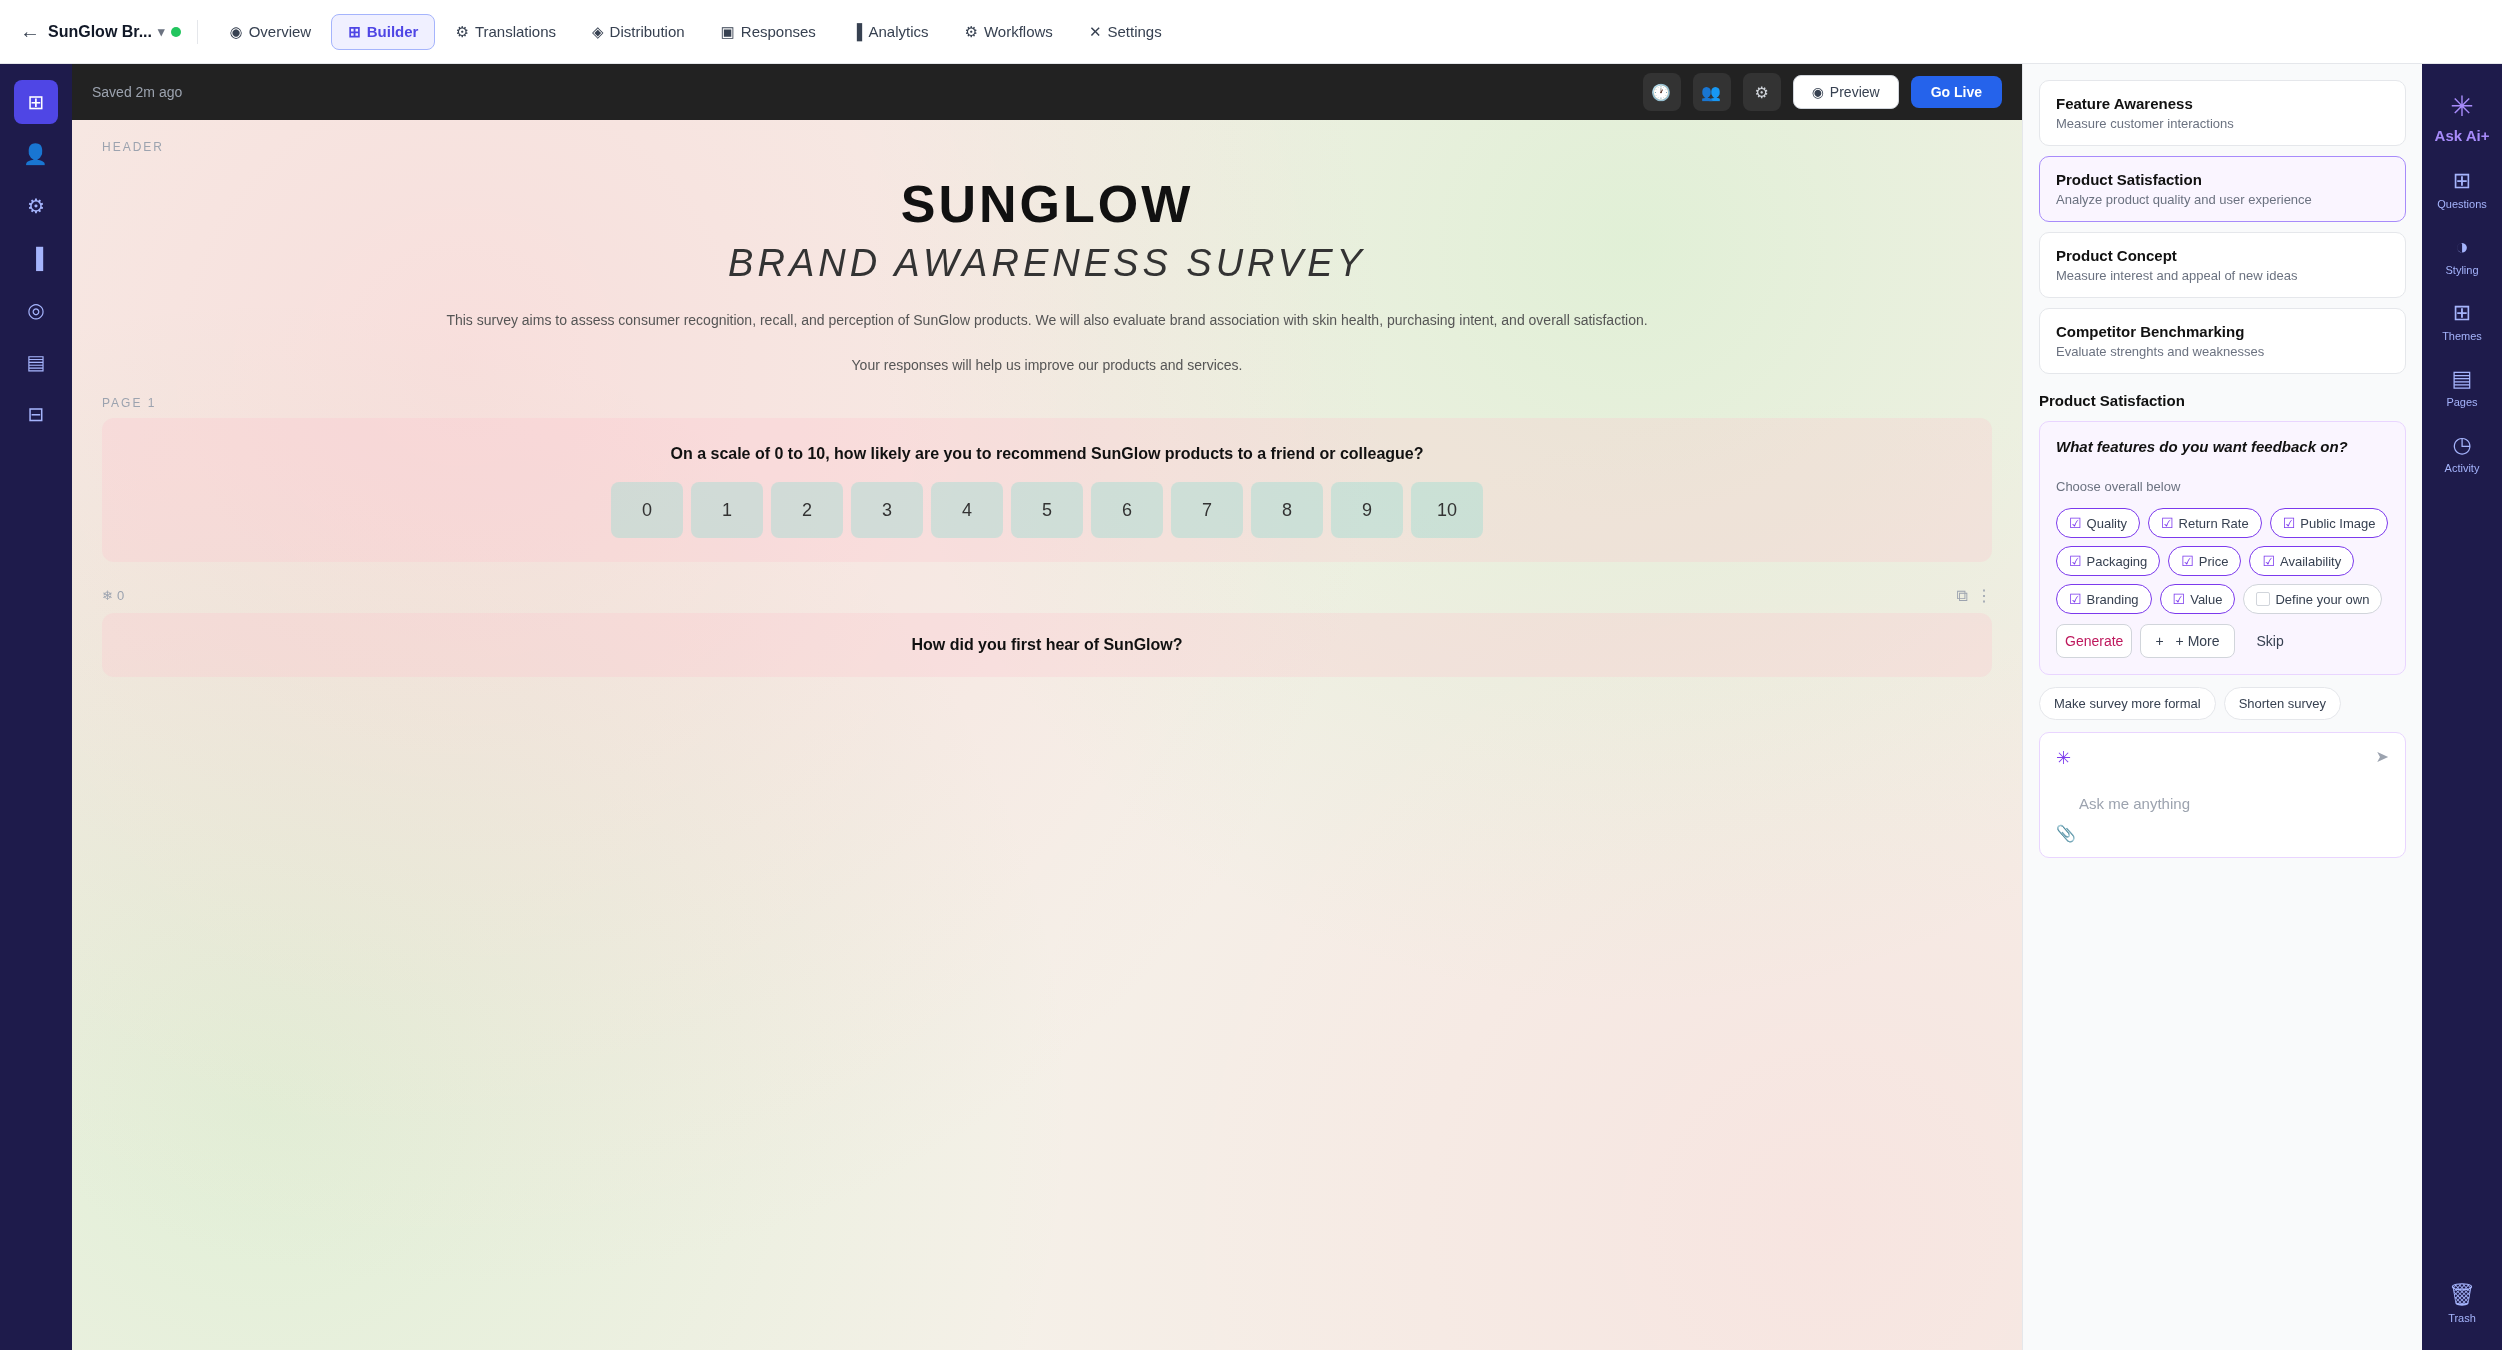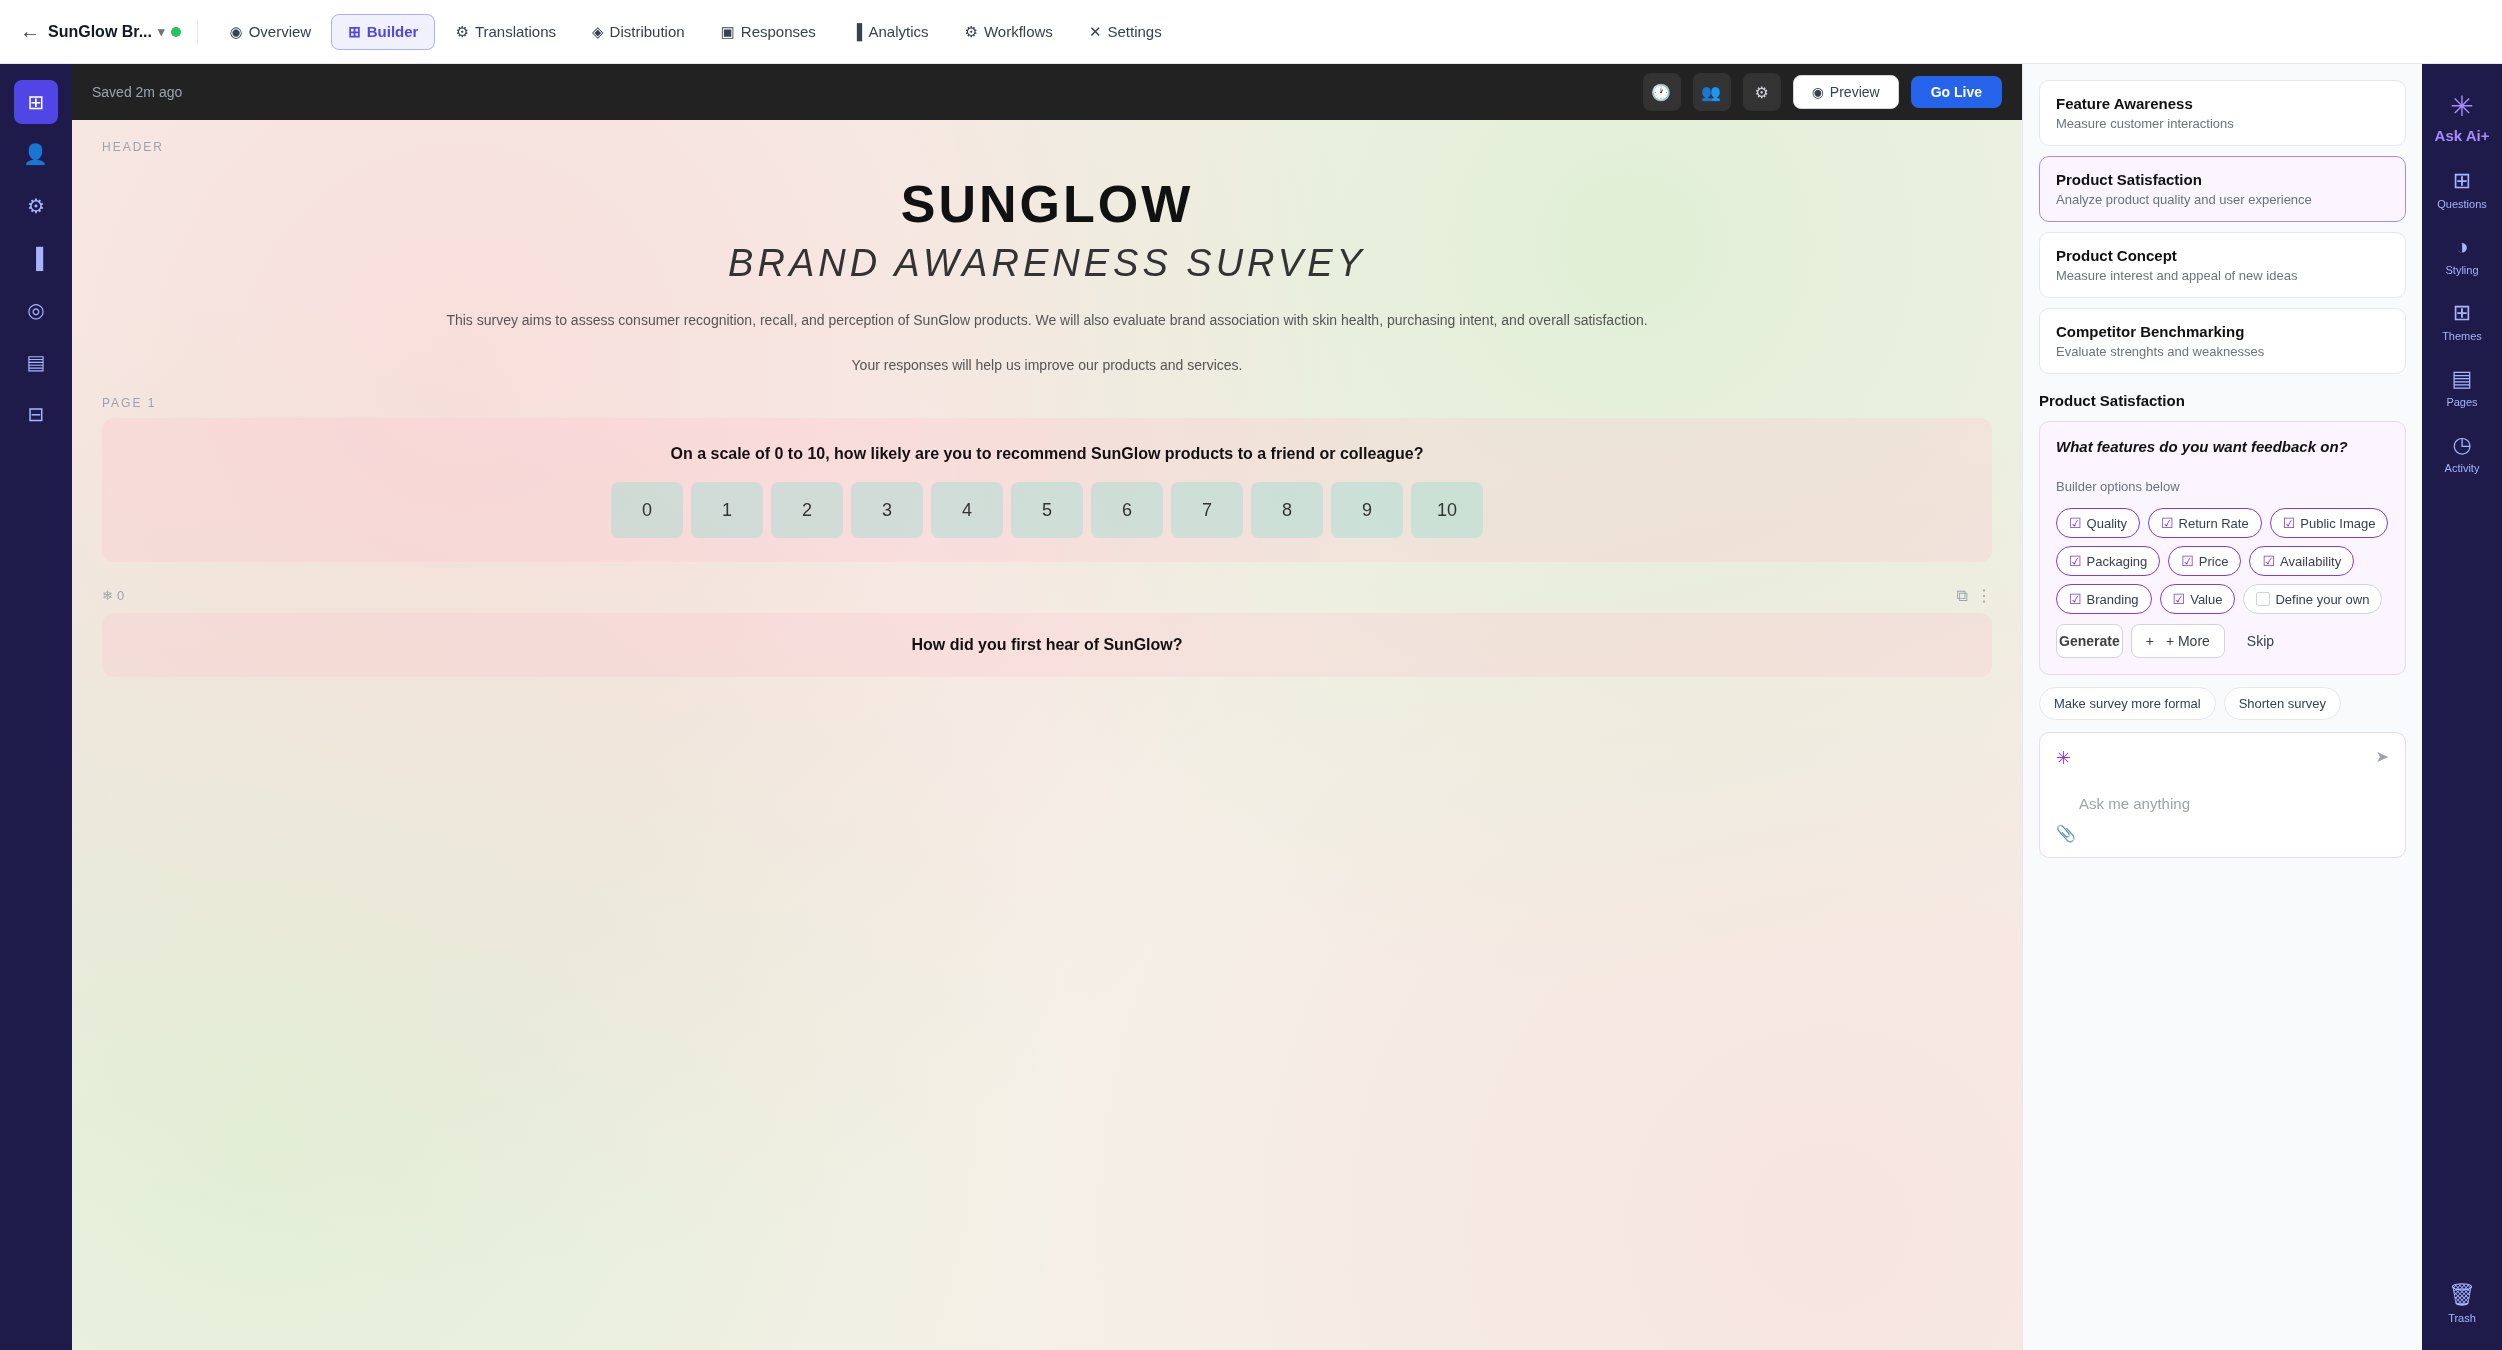--- a/index.html
+++ b/index.html
@@ -123,22 +123,22 @@
     .ai-chip {
       display: flex; align-items: center; gap: 5px; padding: 6px 12px;
       border: 1.5px solid #d1d5db; border-radius: 20px; font-size: 13px; color: #374151;
       cursor: pointer; background: #fff;
     }
     .ai-chip.checked { border-color: #7c3aed; background: #fff; }
     .ai-chip-check { color: #7c3aed; font-size: 14px; }
     .ai-chip-unchecked { width: 14px; height: 14px; border: 1.5px solid #d1d5db; border-radius: 2px; }
     .ai-actions { display: flex; align-items: center; gap: 8px; margin-top: 10px; }
     .ai-generate-btn {
-      padding: 8px 2px; background: #fff; border: 1.5px solid #d1d5db;
-      border-radius: 8px; cursor: pointer; font-size: 14px; font-weight: 700; color: #404040;
+      padding: 8px 8px; background: #fff; border: 1.5px solid #d1d5db;
+      border-radius: 8px; cursor: pointer; font-size: 14px; font-weight: 400; color: #be185d;
     }
     .ai-more-btn {
       padding: 8px 14px; background: #fff; border: 1.5px solid #d1d5db;
       border-radius: 8px; cursor: pointer; font-size: 14px; color: #374151;
       display: flex; align-items: center; gap: 4px;
     }
     .ai-skip-btn {
       padding: 8px 14px; background: none; border: none;
       cursor: pointer; font-size: 14px; color: #374151;
     }
@@ -319,21 +319,21 @@
         <p>Measure interest and appeal of new ideas</p>
       </div>
       <div class="survey-type-card">
         <h4>Competitor Benchmarking</h4>
         <p>Evaluate strenghts and weaknesses</p>
       </div>
 
       <div class="ai-section-title">Product Satisfaction</div>
       <div class="ai-card">
         <div class="ai-card-title">What features do you want feedback on?</div>
-        <div class="ai-card-subtitle">Builder options below</div>
+        <div class="ai-card-subtitle">Choose overall below</div>
         <div class="ai-chips">
           <div class="ai-chip checked">
               <span class="ai-chip-check">☑</span>
               <span>Quality</span>
             </div>
           <div class="ai-chip checked">
               <span class="ai-chip-check">☑</span>
               <span>Return Rate</span>
             </div>
           <div class="ai-chip checked">

